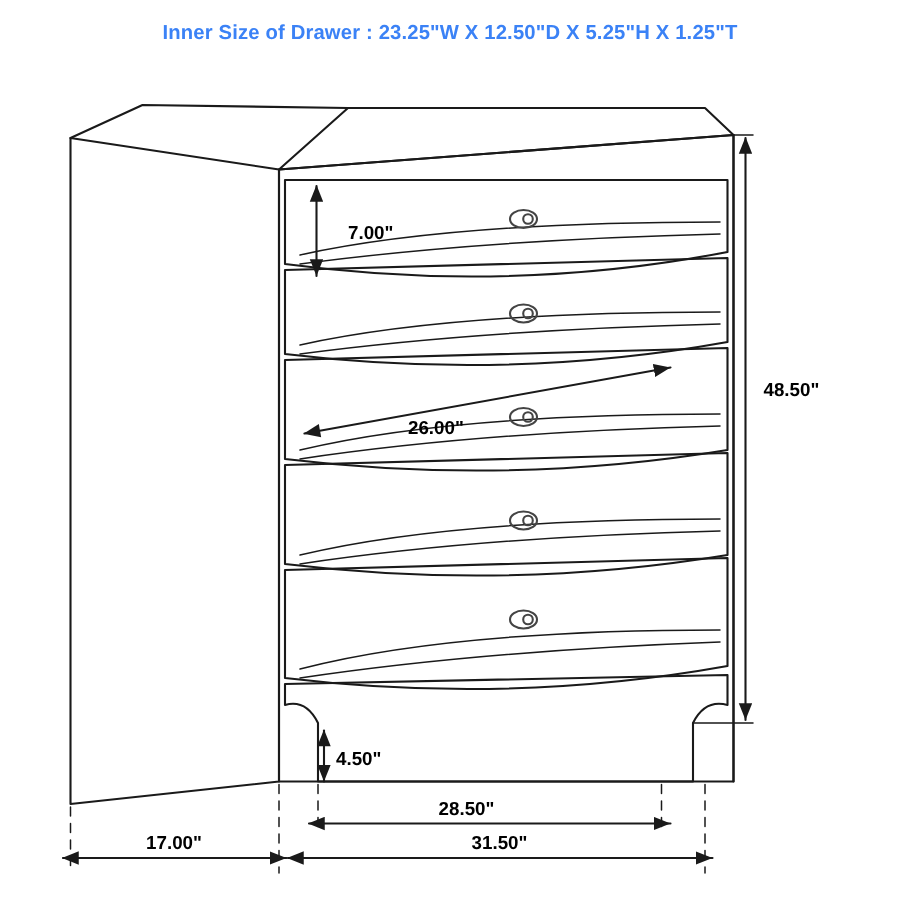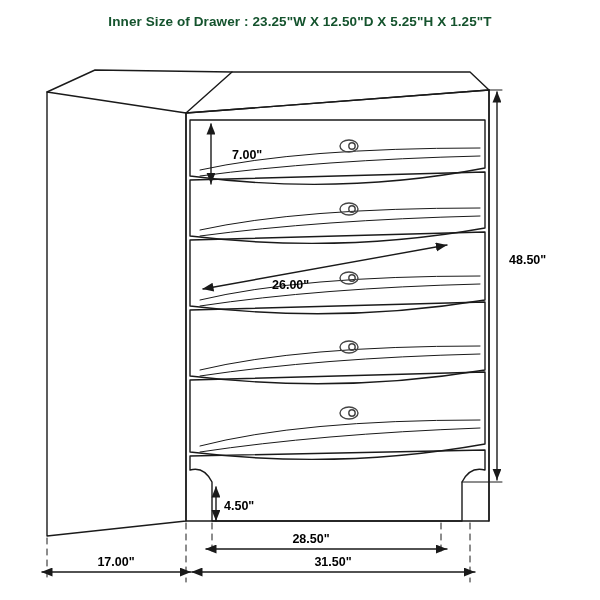--- a/index.html
+++ b/index.html
@@ -18,21 +18,21 @@
     overflow: hidden;
   }
   #title {
     position: absolute;
     top: 14px;
     left: 0;
     width: 600px;
     text-align: center;
     font-size: 13.5px;
     font-weight: bold;
-    color: #14532d;
+    color: #3b82f6;
     letter-spacing: 0.1px;
   }
   svg#drawing {
     position: absolute;
     top: 0;
     left: 0;
   }
   .dimlabel {
     font-family: "Liberation Sans", sans-serif;
     font-size: 12.5px;

